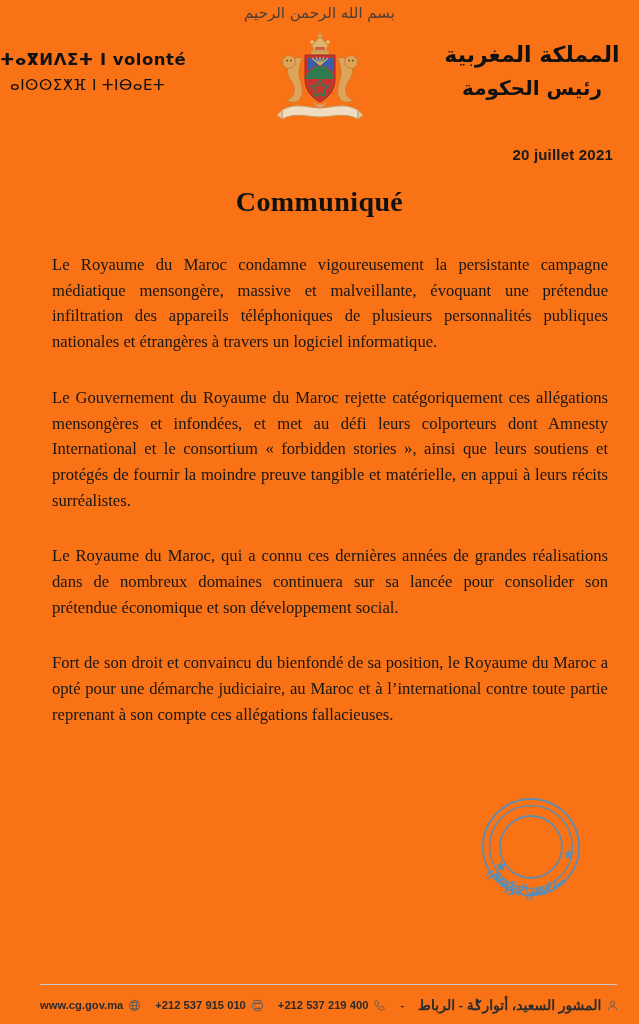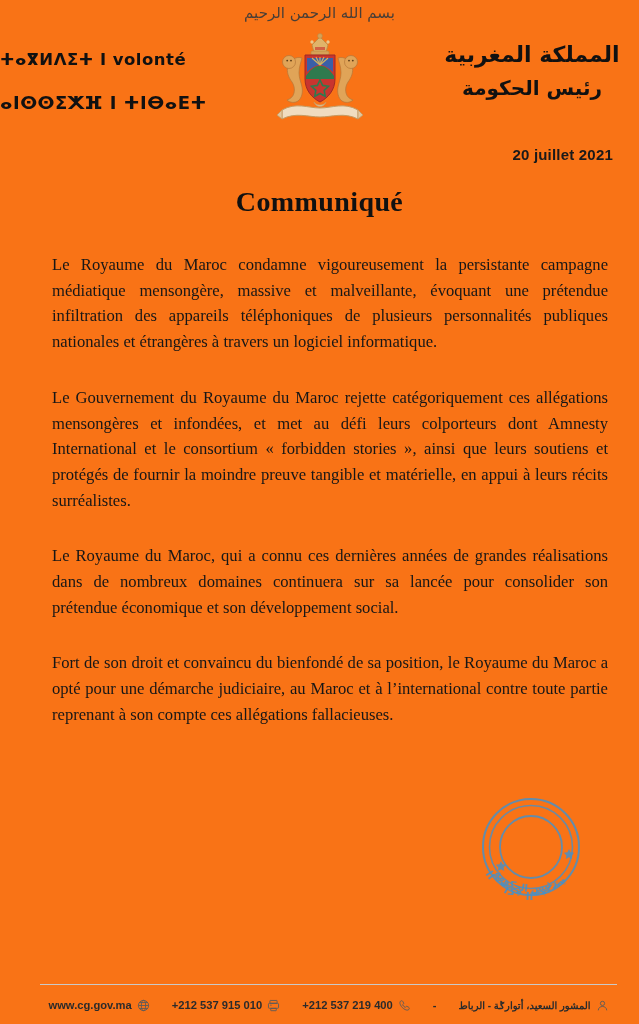--- a/index.html
+++ b/index.html
@@ -36,25 +36,25 @@
     color: #111;
     line-height: 1.45;
   }
   #tifinagh-line1 {
     font-size: 16.5px;
     font-weight: 700;
     letter-spacing: 0.5px;
     white-space: nowrap;
   }
   #tifinagh-line2 {
-    font-size: 18px;
-    font-weight: 700;
+    font-size: 15px;
+    font-weight: 400;
     letter-spacing: 0.5px;
     white-space: nowrap;
-    margin-top: 18px;
+    margin-top: 3px;
   }
 
   
   #basmala {
     position: absolute;
     left: 50%;
     top: 4px;
     transform: translateX(-50%);
     font-family: "DejaVu Sans", sans-serif;
     font-size: 15px;
@@ -161,22 +161,22 @@
   }
   #footer {
     position: absolute;
     left: 40px;
     right: 22px;
     top: 994px;
     height: 22px;
     display: flex;
     flex-direction: row;
     align-items: center;
-    justify-content: center;
-    gap: 22px;
+    justify-content: space-between;
+    gap: 14px;
     font-family: "Liberation Sans", sans-serif;
     font-size: 11.2px;
     font-weight: 700;
     color: #2b2b2b;
     white-space: nowrap;
   }
   .footer-item {
     display: inline-flex;
     align-items: center;
     gap: 5px;
@@ -184,22 +184,22 @@
   .footer-icon {
     display: inline-block;
     width: 13px;
     height: 13px;
     color: #5a5a5a;
     flex: 0 0 auto;
   }
   .footer-icon svg { display: block; width: 13px; height: 13px; }
   #footer-address {
     direction: rtl;
-    font-family: Liberation Sans, sans-serif;
-    font-size: 10px;
+    font-family: Liberation Serif, serif;
+    font-size: 14px;
     font-weight: 700;
   }
   .footer-sep { color: #2b2b2b; }
 </style>
 </head>
 <body>
 
 <div id="page">
 
   <div id="header">

